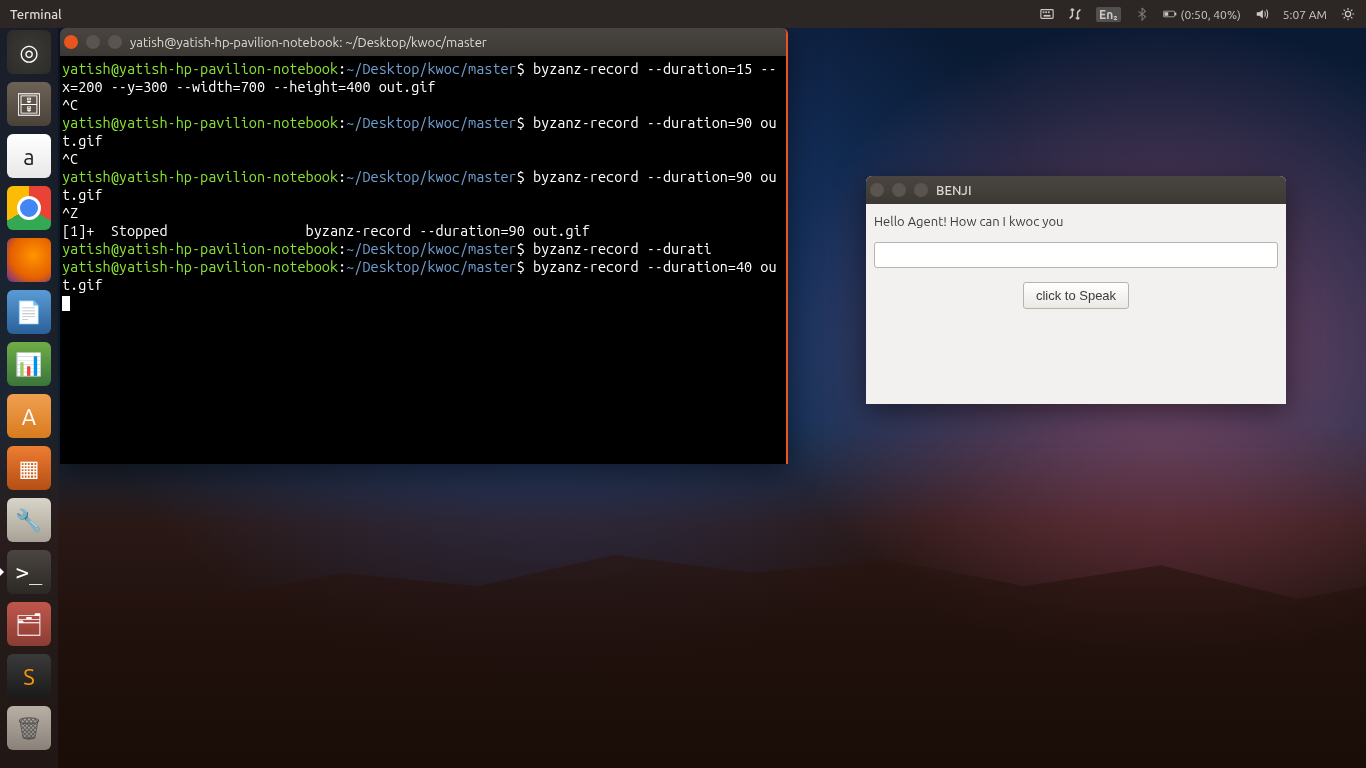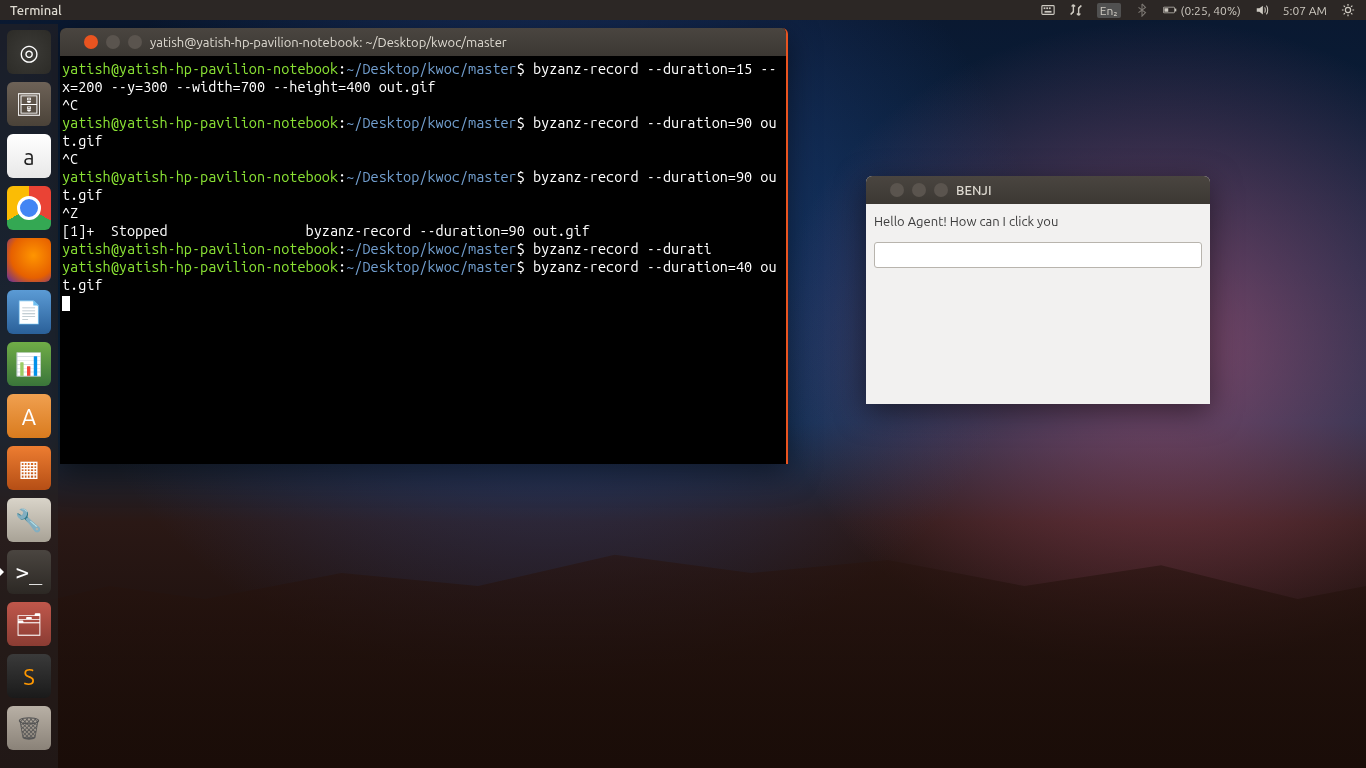--- a/index.html
+++ b/index.html
@@ -16,21 +16,21 @@
   }
   .mountains {
     position:absolute; left:0; right:0; bottom:0; height:260px;
     background:
       linear-gradient(to bottom, transparent 0%, rgba(40,20,15,0.6) 20%, #1a0d08 100%);
     clip-path: polygon(0 40%, 8% 30%, 15% 35%, 25% 25%, 35% 30%, 45% 18%, 55% 25%, 65% 20%, 75% 30%, 85% 22%, 95% 35%, 100% 30%, 100% 100%, 0 100%);
   }
 
   
   .menubar {
-    position:absolute; top:0; left:0; right:0; height:20px;
+    position:absolute; top:0; left:0; right:0; height:28px;
     background:#2c2725; color:#dfdbd2; font-size:13px;
     display:flex; align-items:center; padding:0 4px;
     z-index:50;
   }
   .menubar .title { padding:0 6px; font-weight:500; }
   .menubar .spacer { flex:1; }
   .menubar .ind { padding:0 7px; display:flex; align-items:center; gap:4px; opacity:0.9; }
   .menubar svg { width:14px; height:14px; fill:#dfdbd2; }
   .menubar .txt { font-size:12px; }
 
@@ -71,36 +71,36 @@
   
   .terminal-window {
     position:absolute; top:28px; left:60px; width:728px; height:436px;
     background:#000; border-radius:6px 6px 0 0; overflow:hidden;
     box-shadow:0 8px 30px rgba(0,0,0,0.5);
     border-right:2px solid #e95420;
     z-index:30;
   }
   .titlebar {
     height:28px; background:linear-gradient(#4a4540,#3c3833);
-    display:flex; align-items:center; padding:0 24px; gap:8px;
+    display:flex; align-items:center; padding:0 4px; gap:8px;
     color:#dfdbd2; font-size:13px;
   }
   .wbtn { width:14px; height:14px; border-radius:50%; background:#5a544e; }
   .wbtn.close{background:#e95420;}
   .terminal-body {
     padding:4px 2px; color:#fff; font-family:"Ubuntu Mono","DejaVu Sans Mono",monospace;
     font-size:14.5px; line-height:18px; white-space:pre-wrap; word-break:break-all;
   }
   .terminal-body .prompt { color:#8ae234; }
   .terminal-body .path { color:#729fcf; }
   .cursor { display:inline-block; width:8px; height:15px; background:#fff; vertical-align:text-bottom; }
 
   
   .benji-window {
-    position:absolute; top:176px; left:866px; width:344px; height:228px;
+    position:absolute; top:176px; left:866px; width:420px; height:228px;
     background:#f2f1f0; border-radius:6px 6px 0 0; overflow:hidden;
     box-shadow:0 8px 30px rgba(0,0,0,0.5);
     z-index:30; font-size:13px; color:#3c3c3c;
   }
   .benji-body { padding:10px 8px; display:flex; flex-direction:column; gap:14px; }
   .benji-input {
     width:100%; height:26px; border:1px solid #b8b4ad; border-radius:3px;
     background:#fff; padding:0 6px; font-size:13px;
   }
   .benji-btn-row { display:flex; justify-content:center; }
@@ -129,34 +129,34 @@
       </svg>
   </span>
   <span class="ind">
     <svg viewBox="0 0 16 16">
         <path d="M5 2v8l-3 3M11 14V6l3-3" stroke="#dfdbd2" stroke-width="1.6" fill="none"></path>
         <path d="M2 13l3-3M14 3l-3 3" stroke="#dfdbd2" stroke-width="1.6" fill="none"></path>
         <path d="M5 2l-2 2M5 2l2 2M11 14l-2-2M11 14l2-2" stroke="#dfdbd2" stroke-width="1.6" fill="none"></path>
       </svg>
   </span>
   <span class="ind">
-    <span class="txt" style="background:#555;padding:1px 3px;border-radius:2px;">En₂</span>
+    <span class="txt" style="background:#555;padding:1px 3px;border-radius:2px;font-weight:bold;">En₂</span>
   </span>
   <span class="ind" style="opacity:0.45">
     <svg viewBox="0 0 16 16">
         <path d="M8 1v14l4-4-8-6m0 6l8-6-4-4" stroke="#dfdbd2" stroke-width="1.2" fill="none"></path>
       </svg>
   </span>
   <span class="ind">
     <svg viewBox="0 0 20 10">
         <rect x="0.5" y="1" width="16" height="8" rx="1" fill="none" stroke="#dfdbd2"></rect>
         <rect x="17" y="3" width="2" height="4"></rect>
         <rect x="2" y="2.5" width="5.5" height="5"></rect>
       </svg>
-    <span class="txt">(0:25, 40%)</span>
+    <span class="txt">(0:50, 40%)</span>
   </span>
   <span class="ind">
     <svg viewBox="0 0 16 16">
         <path d="M2 6v4h3l4 3V3L5 6z"></path>
         <path d="M11 5c1 1 1 5 0 6M13 3c2 2 2 8 0 10" stroke="#dfdbd2" fill="none" stroke-width="1.2"></path>
       </svg>
   </span>
   <span class="ind">
     <span class="txt">5:07 AM</span>
   </span>
@@ -233,16 +233,19 @@
 </div>
 
 <div class="benji-window">
   <div class="titlebar">
     <div class="wbtn"></div>
     <div class="wbtn"></div>
     <div class="wbtn"></div>
     <span style="font-weight:500">BENJI</span>
   </div>
   <div class="benji-body">
-    <div>Hello Agent! How can I click you</div>
+    <div>Hello Agent! How can I kwoc you</div>
     <input class="benji-input" value="" style="">
+    <div class="benji-btn-row">
+      <button class="benji-btn">click to Speak</button>
+    </div>
   </div>
 </div>
 
 </body></html>

